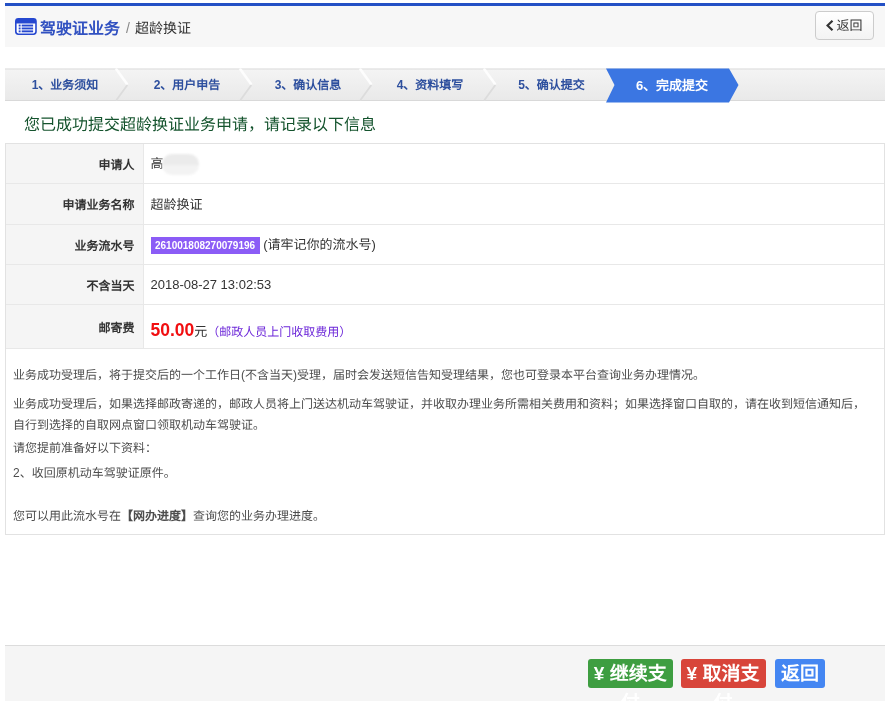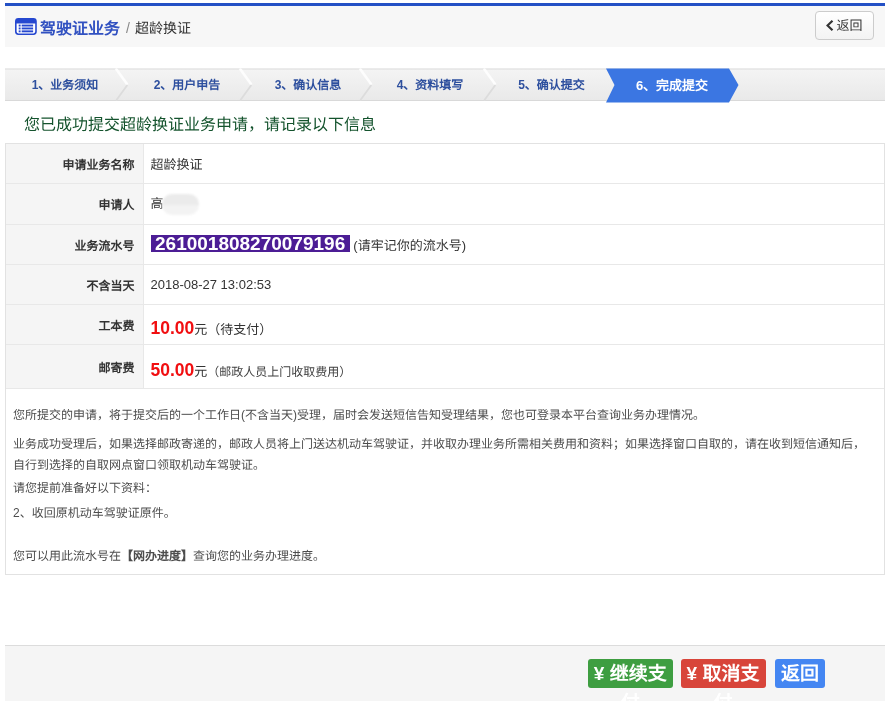--- a/index.html
+++ b/index.html
@@ -20,28 +20,28 @@
 .panel{position:absolute;left:5px;top:143px;width:878px;border:1px solid #e2e2e2;background:#fff;}
 table.info{width:100%;border-collapse:collapse;}
 table.info td{font-size:13px;color:#333;padding:0;}
 table.info td.lbl{width:137px;box-sizing:border-box;background:#f5f5f5;border-right:1px solid #e8e8e8;
   border-bottom:1px solid #e8e8e8;text-align:right;padding-right:8px;font-weight:bold;font-size:12px;height:39.3px;}
 table.info td.val{border-bottom:1px solid #e8e8e8;padding-left:7px;height:39.3px;}
 tr.last td{height:42.5px;border-bottom:1px solid #e8e8e8;}
 .blur{display:inline-block;width:37px;height:21px;border-radius:10px;
   background:linear-gradient(180deg,#ebebeb 0 52%,#f3f3f3 52% 100%);
   vertical-align:middle;margin-left:-2px;filter:blur(1px);}
-.badge{display:inline-block;background:#4c1d95;color:#fff;font-weight:bold;font-size:19px;
+.badge{display:inline-block;background:#8b5cf6;color:#fff;font-weight:bold;font-size:10px;
   line-height:17.5px;padding:0 4.5px;vertical-align:0px;}
 .price{font-size:17.5px;font-weight:bold;color:#f10e10;}
 .sm{font-size:13px;}
 .sm2{font-size:12px;}
 table.info td.pv{padding-top:8px;height:31.3px;}
 tr.last td.pv{height:34.5px;}
-.red{color:#404040;}
+.red{color:#6d28d9;}
 .notice{padding:12.5px 14px 6.5px 7px;font-size:12px;color:#4d4d4d;line-height:21px;}
 .redbar{display:inline-block;background:#d8453a;color:#fff;font-weight:bold;font-size:12px;
   line-height:18px;padding:1.5px 5px 0 5px;}
 .notice p{margin:0;font-size:12px;color:#4d4d4d;line-height:21px;}
 .notice p.p1{margin:3.5px 0 8px 0;}
 .notice p.gap{margin-top:22px;}
 .footer{position:absolute;left:5px;top:645px;width:880px;height:55.5px;background:#f5f5f5;border-top:1px solid #dcdcdc;box-sizing:border-box;}
 .btn{position:absolute;top:13px;height:29px;border-radius:3px;color:#fff;font-weight:bold;font-size:19px;
   line-height:29px;text-align:center;}
 .btn-green{left:582.5px;width:85.5px;background:#3e9e41;}
@@ -99,47 +99,43 @@
     <text x="425" y="21">4、资料填写</text>
     <text x="546.5" y="21">5、确认提交</text>
     <text x="667" y="22" fill="#ffffff" font-size="13px">6、完成提交</text>
   </g>
 </svg>
 <div class="success">您已成功提交超龄换证业务申请，请记录以下信息</div>
 <div class="panel">
   <table class="info">
     <tbody>
         <tr>
+          <td class="lbl">申请人</td>
+          <td class="val">高<span class="blur"></span></td>
+        </tr>
+    <tr>
           <td class="lbl">申请业务名称</td>
           <td class="val">超龄换证</td>
-        </tr>
-    <tr>
-          <td class="lbl">申请人</td>
-          <td class="val">高<span class="blur"></span></td>
         </tr>
     <tr>
           <td class="lbl">业务流水号</td>
           <td class="val"><span class="badge">261001808270079196</span> (请牢记你的流水号)</td>
         </tr>
     <tr>
           <td class="lbl">不含当天</td>
           <td class="val">2018-08-27 13:02:53</td>
         </tr>
-    <tr>
-          <td class="lbl">工本费</td>
-          <td class="val pv"><span class="price">10.00</span><span class="sm">元（待支付）</span></td>
-        </tr>
     <tr class="last">
           <td class="lbl">邮寄费</td>
           <td class="val pv"><span class="price">50.00</span><span class="sm">元</span><span class="sm2 red">（邮政人员上门收取费用）</span></td>
         </tr>
   </tbody>
     </table>
   <div class="notice">
-    <p class="p1">您所提交的申请，将于提交后的一个工作日(不含当天)受理，届时会发送短信告知受理结果，您也可登录本平台查询业务办理情况。</p>
+    <p class="p1">业务成功受理后，将于提交后的一个工作日(不含当天)受理，届时会发送短信告知受理结果，您也可登录本平台查询业务办理情况。</p>
     <div>业务成功受理后，如果选择邮政寄递的，邮政人员将上门送达机动车驾驶证，并收取办理业务所需相关费用和资料；如果选择窗口自取的，请在收到短信通知后，自行到选择的自取网点窗口领取机动车驾驶证。</div>
     <p style="margin-top:2px;">请您提前准备好以下资料：</p>
     <p style="margin-top:4.5px;">2、收回原机动车驾驶证原件。</p>
     <p class="gap">您可以用此流水号在<b>【网办进度】</b>查询您的业务办理进度。</p>
   </div>
 </div>
 <div class="footer">
   <div class="btn btn-green">¥ 继续支付</div>
   <div class="btn btn-red">¥ 取消支付</div>
   <div class="btn btn-blue">返回</div>

